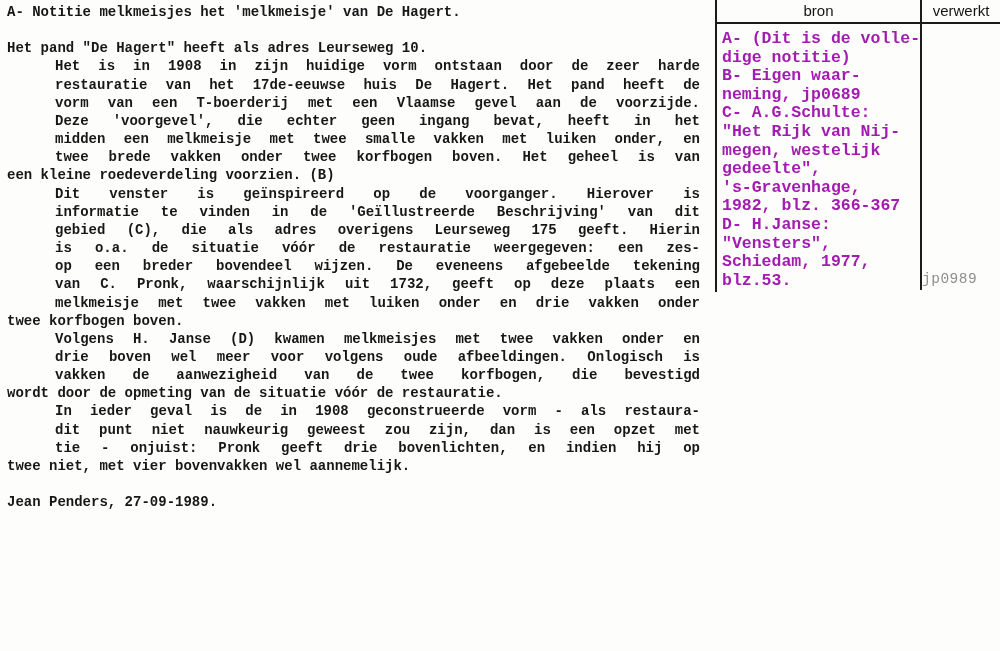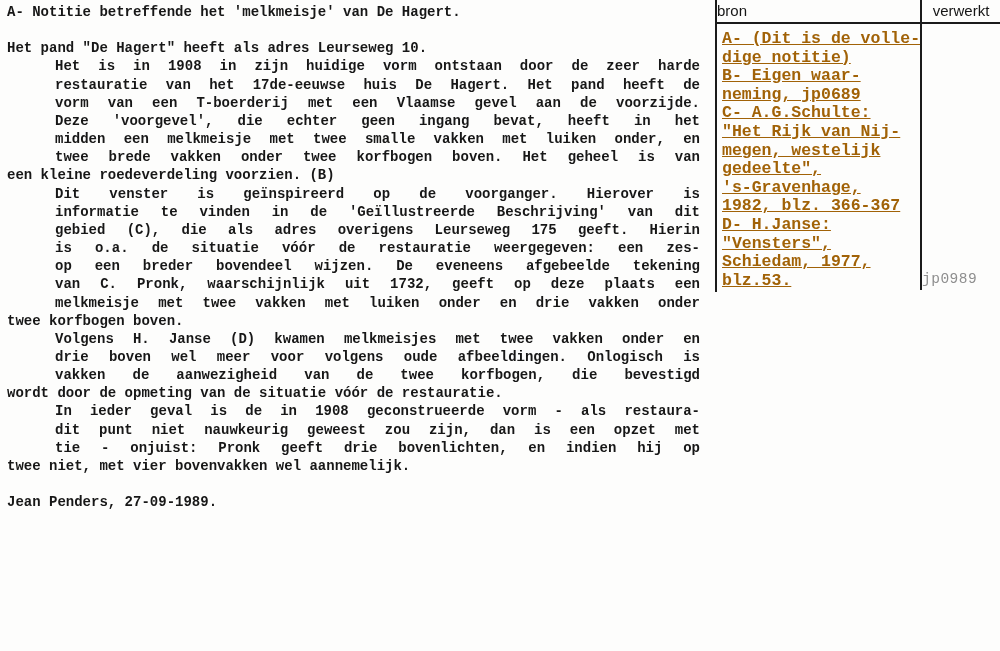--- a/index.html
+++ b/index.html
@@ -46,21 +46,21 @@
     position: relative;
     height: 22px;
     border-bottom: 2px solid #1b1b1b;
     display: flex;
     font-family: "Liberation Sans", sans-serif;
     font-size: 15px;
     color: #151515;
   }
   .th-bron {
     width: 203px;
-    text-align: left;
+    text-align: center;
     padding-top: 2px;
   }
   .th-verwerkt {
     flex: 1;
     text-align: center;
     padding-top: 2px;
   }
   .col-divider {
     position: absolute;
     left: 203px;
@@ -70,41 +70,40 @@
     background: #1b1b1b;
   }
   .bron-cell {
     position: absolute;
     left: 5px;
     top: 30px;
     width: 198px;
     font-size: 16.5px;
     line-height: 18.6px;
     font-weight: 700;
-    color: #a16207;
-    text-decoration: underline;
+    color: #a21caf;
   }
   .bline { white-space: pre; }
   .verwerkt-stamp {
     position: absolute;
     left: 205px;
     bottom: 5px;
     font-size: 14.5px;
     font-weight: 400;
     color: #8e8e8e;
     letter-spacing: 0.5px;
   }
 </style>
 </head>
 <body>
 
 <div class="page">
 
   <div class="main-text">
-      <div class="line">A- Notitie betreffende het 'melkmeisje' van De Hagert.</div>
+      <div class="line">A- Notitie melkmeisjes het 'melkmeisje' van De Hagert.</div>
       <div class="line">&nbsp;</div>
       <div class="line">Het pand "De Hagert" heeft als adres Leurseweg 10.</div>
       <div class="line j">Het is in 1908 in zijn huidige vorm ontstaan door de zeer harde</div>
       <div class="line j">restauratie van het 17de-eeuwse huis De Hagert. Het pand heeft de</div>
       <div class="line j">vorm van een T-boerderij met een Vlaamse gevel aan de voorzijde.</div>
       <div class="line j">Deze 'voorgevel', die echter geen ingang bevat, heeft in het</div>
       <div class="line j">midden een melkmeisje met twee smalle vakken met luiken onder, en</div>
       <div class="line j">twee brede vakken onder twee korfbogen boven. Het geheel is van</div>
       <div class="line">een kleine roedeverdeling voorzien. (B)</div>
       <div class="line j">Dit venster is geïnspireerd op de voorganger. Hierover is</div>

